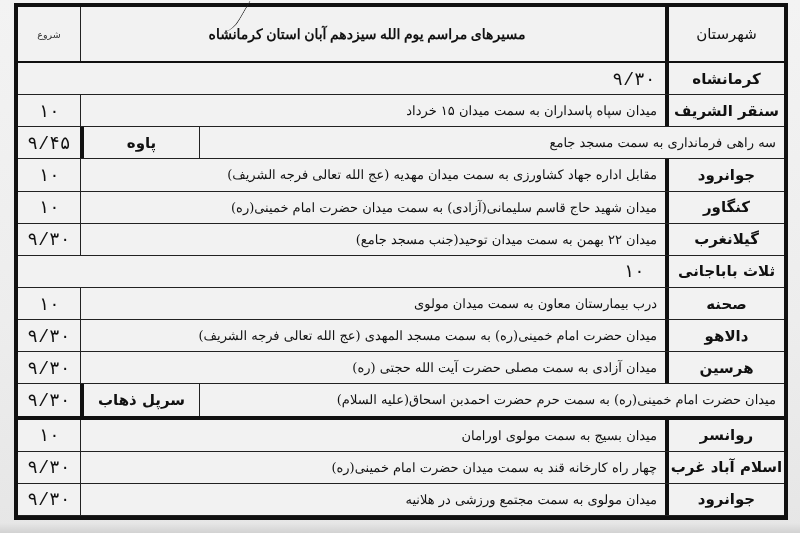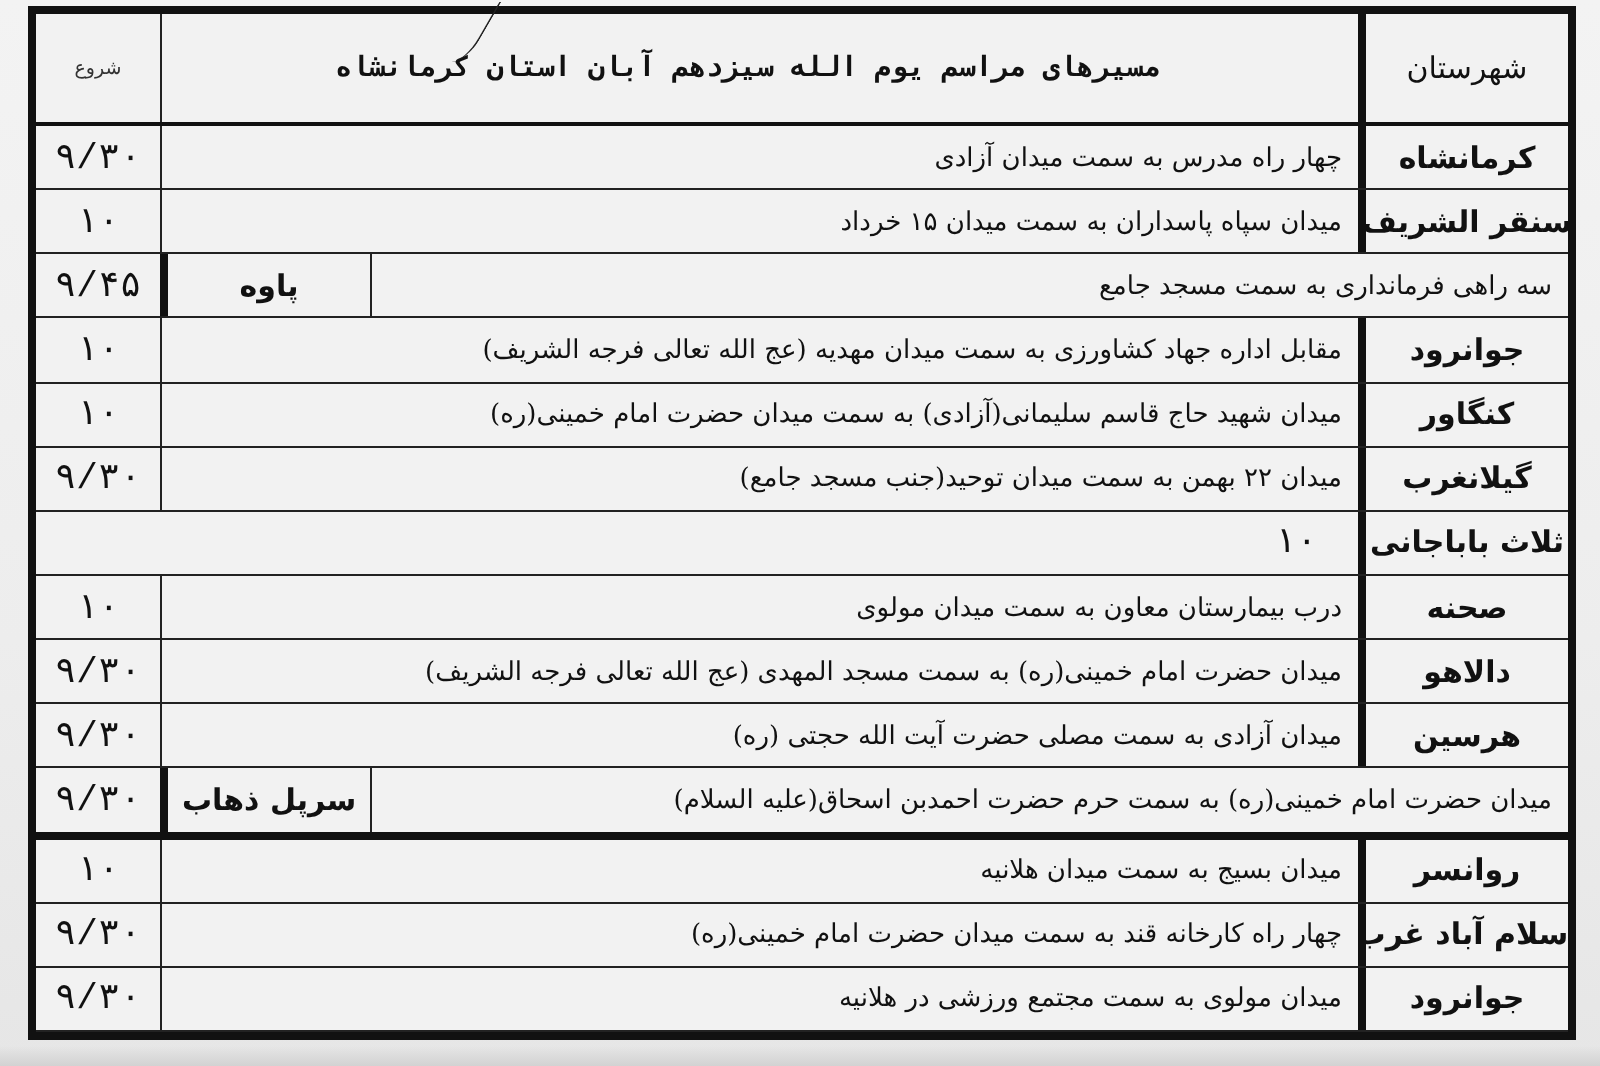--- a/index.html
+++ b/index.html
@@ -43,21 +43,21 @@
     .row.thick-bottom { border-bottom: 4px solid #111; }
     .cell {
       box-sizing: border-box;
       display: flex;
       align-items: center;
       overflow: hidden;
       white-space: nowrap;
       color: #111;
     }
     .c-city {
-      width: 105px;
+      width: 119px;
       border-left: 4px solid #111;
       justify-content: center;
       font-family: "DejaVu Sans", sans-serif;
       font-weight: bold;
       font-size: 15px;
     }
     .c-route {
       flex: 1;
       border-left: 1.5px solid #222;
       padding-right: 8px;
@@ -68,21 +68,21 @@
       width: 62px;
       justify-content: center;
       font-family: Liberation Mono, monospace;
       font-size: 18px;
       direction: ltr;
     }
     .header-row { height: 56px; border-bottom: 2.5px solid #111; }
     .header-row .c-city { font-weight: normal; font-size: 15px; }
     .header-row .c-route {
       justify-content: center;
-      font-family: Liberation Mono, monospace;
+      font-family: Liberation Serif, serif;
       font-weight: bold;
       font-size: 14px;
       padding-right: 12px;
     }
     .header-row .c-time {
       flex-direction: column;
       font-size: 9.5px;
       line-height: 15px;
       direction: rtl;
       font-family: "DejaVu Sans", sans-serif;
@@ -119,21 +119,20 @@
       <div class="cell c-route">مسیرهای مراسم یوم الله سیزدهم آبان استان کرمانشاه</div>
       <div class="cell c-time">
         <span>ساعت</span>
         <span>شروع</span>
         <span>مراسم</span>
       </div>
     </div>
 
     <div class="row data-row">
       <div class="cell c-city">کرمانشاه</div>
-      <div class="cell c-route">چهار راه مدرس به سمت میدان آزادی</div>
       <div class="cell c-time">۹/۳۰</div>
     </div>
     <div class="row data-row">
       <div class="cell c-city">سنقر الشریف</div>
       <div class="cell c-route">میدان سپاه پاسداران به سمت میدان ۱۵ خرداد</div>
       <div class="cell c-time">۱۰</div>
     </div>
     <div class="row data-row">
       <div class="cell c-route">سه راهی فرمانداری به سمت مسجد جامع</div>
       <div class="cell c-city">پاوه</div>
@@ -173,21 +172,21 @@
       <div class="cell c-route">میدان آزادی به سمت مصلی حضرت آیت الله حجتی (ره)</div>
       <div class="cell c-time">۹/۳۰</div>
     </div>
     <div class="row data-row thick-bottom">
       <div class="cell c-route">میدان حضرت امام خمینی(ره) به سمت حرم حضرت احمدبن اسحاق(علیه السلام)</div>
       <div class="cell c-city">سرپل ذهاب</div>
       <div class="cell c-time">۹/۳۰</div>
     </div>
     <div class="row data-row">
       <div class="cell c-city">روانسر</div>
-      <div class="cell c-route">میدان بسیج به سمت میدان هلانیه</div>
+      <div class="cell c-route">میدان بسیج به سمت مولوی اورامان</div>
       <div class="cell c-time">۱۰</div>
     </div>
     <div class="row data-row">
       <div class="cell c-city">اسلام آباد غرب</div>
       <div class="cell c-route">چهار راه کارخانه قند به سمت میدان حضرت امام خمینی(ره)</div>
       <div class="cell c-time">۹/۳۰</div>
     </div>
     <div class="row data-row">
       <div class="cell c-city">جوانرود</div>
       <div class="cell c-route">میدان مولوی به سمت مجتمع ورزشی در هلانیه</div>

